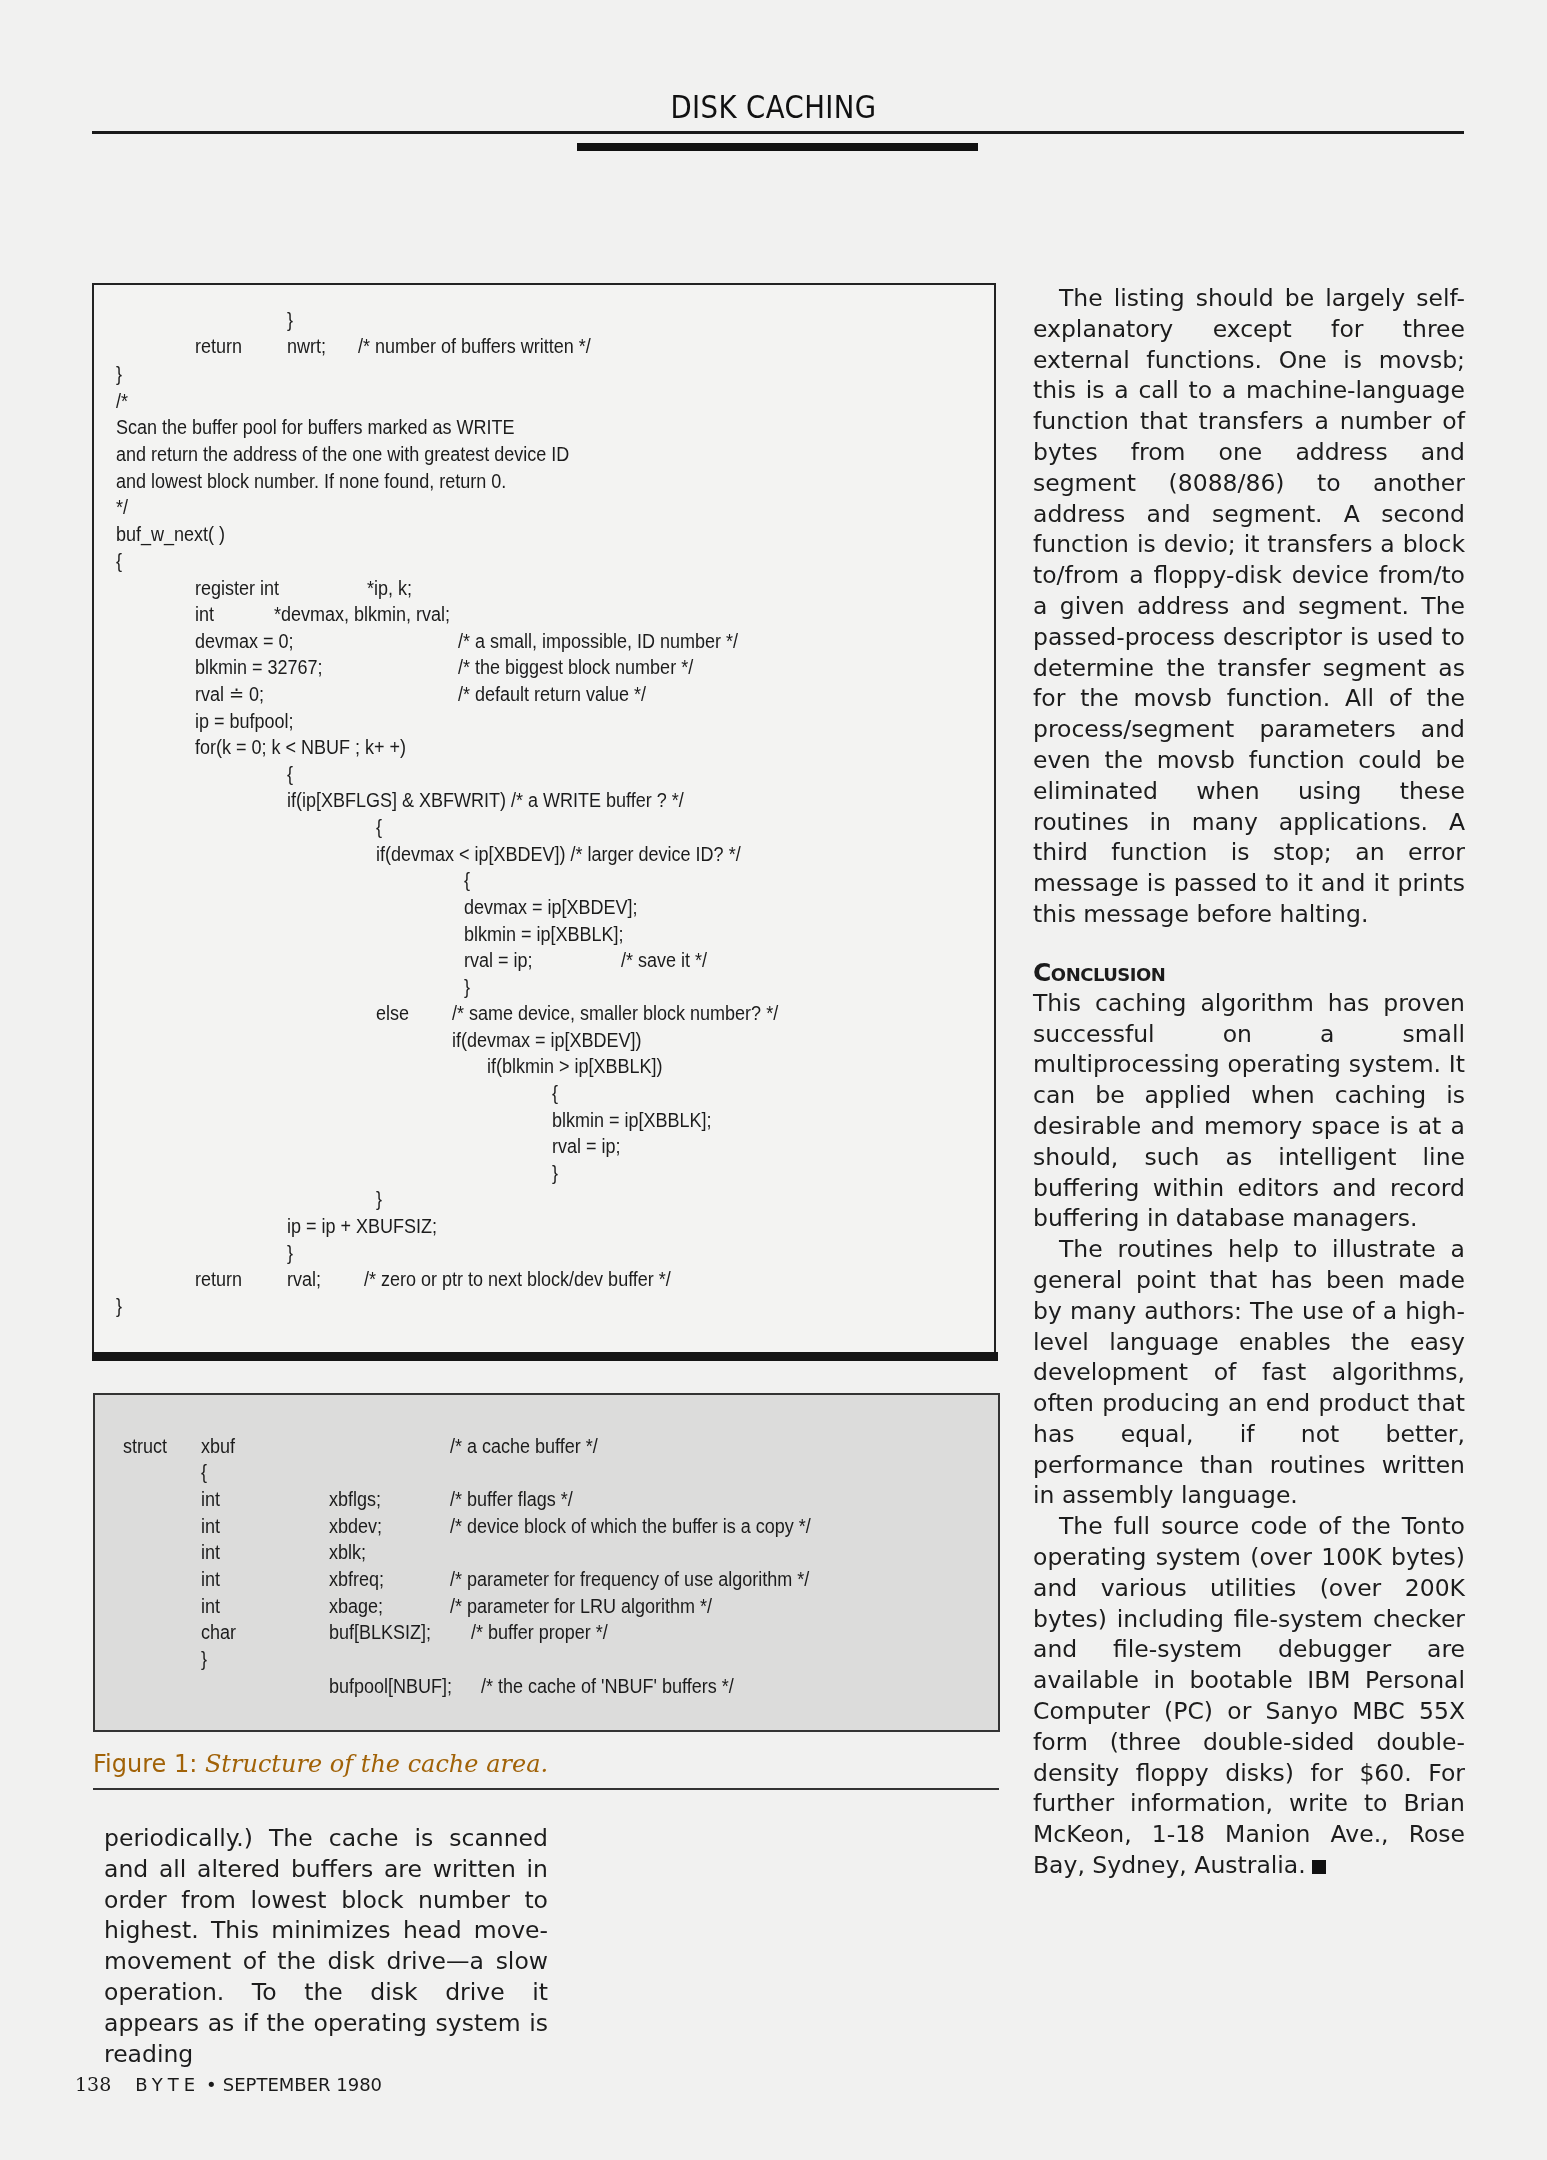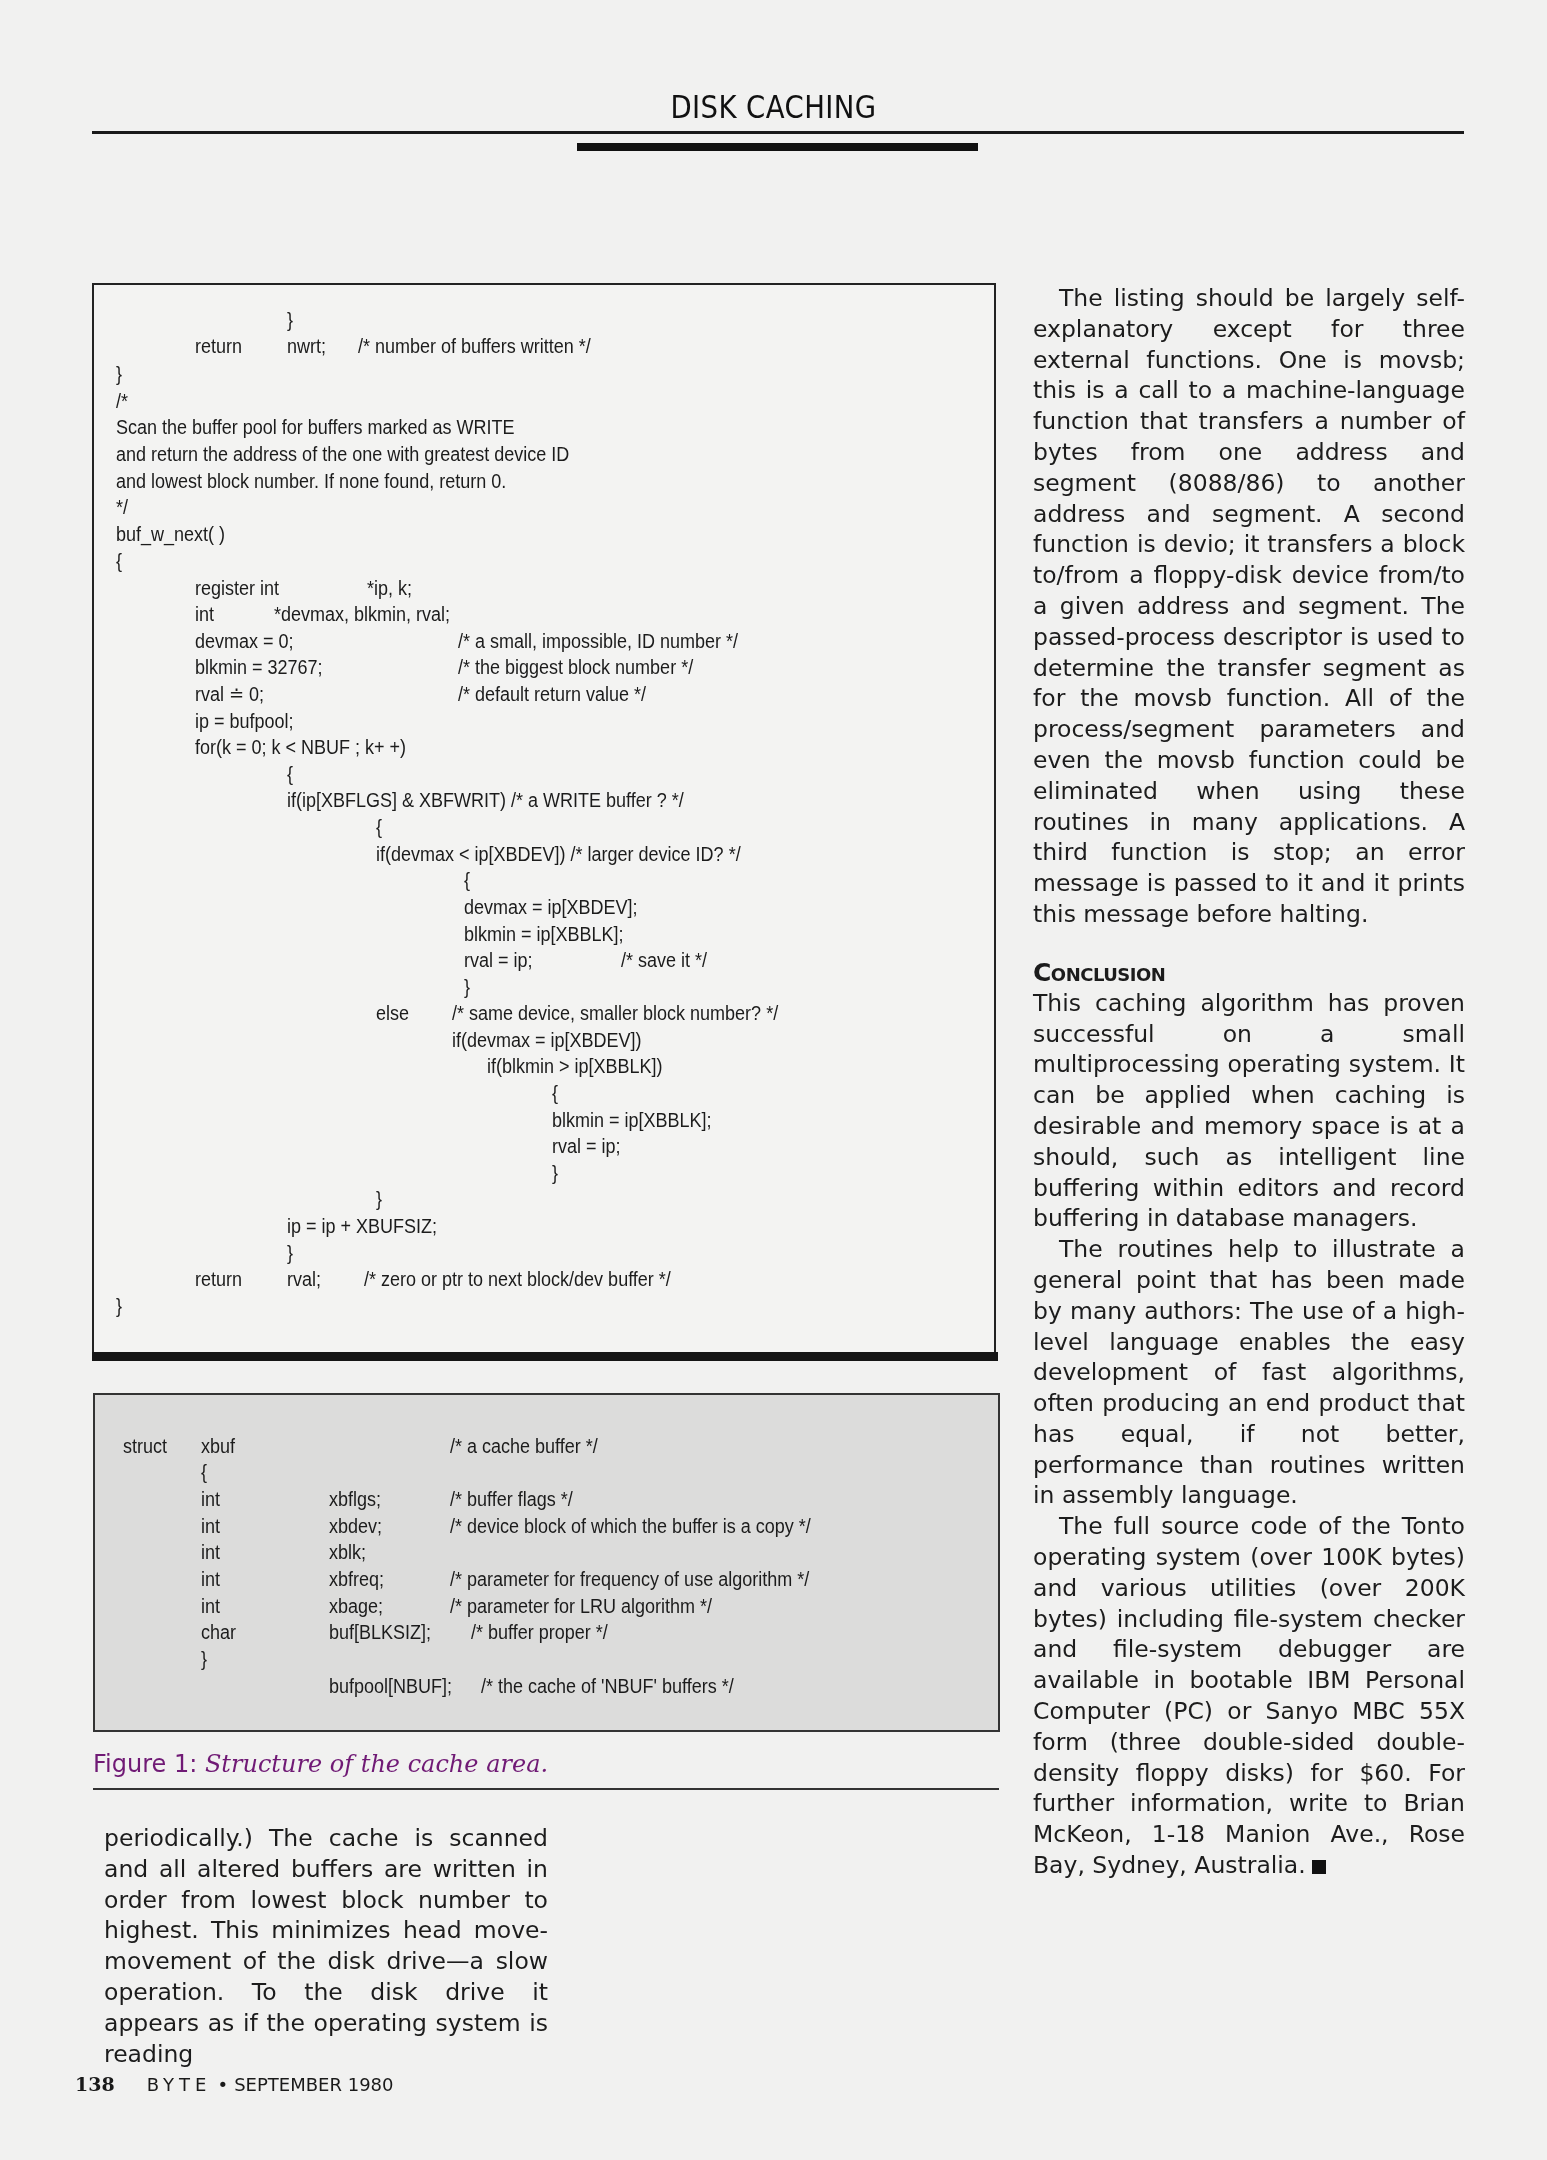--- a/index.html
+++ b/index.html
@@ -28,21 +28,21 @@
     color:#1c1c1c; white-space:pre; line-height:26.6px; transform-origin:left top;
     transform:scaleX(0.9);
   }
 
   
   #struct-box {
     left:93px; top:1393px; width:907px; height:339px; box-sizing:border-box;
     border:2px solid #333; background:#dcdcdb;
   }
   #figure-caption {
-    left:93px; top:1750px; font-family:"DejaVu Serif", serif; font-size:24px; color:#701a75;
+    left:93px; top:1750px; font-family:"DejaVu Serif", serif; font-size:24px; color:#a16207;
   }
   #figure-caption .label { font-family:"DejaVu Sans", sans-serif; }
   #figure-caption .text { font-style:italic; }
   #figure-rule { left:93px; top:1788px; width:906px; height:2px; background:#333; }
 
   
   .col {
     position:absolute; font-family:"DejaVu Sans", sans-serif; font-size:23.5px;
     line-height:30.8px; color:#1c1c1c; text-align:justify; hyphens:manual;
   }
@@ -51,21 +51,21 @@
   #col-left-1 { left:104px; top:1823px; width:444px; }
   #col-left-2 { left:563px; top:1823px; width:434px; }
   #col-right { left:1033px; top:283px; width:432px; }
   .section-heading {
     font-family:"DejaVu Sans", sans-serif; font-weight:bold; font-variant:small-caps;
     font-size:25px; margin-top:28px !important; line-height:30px; letter-spacing:-0.5px;
   }
   .end-mark { display:inline-block; width:14px; height:14px; background:#111; margin-left:6px; vertical-align:-1px; }
 
   #footer { left:75px; top:2073px; font-size:19px; color:#1a1a1a; font-family:"DejaVu Serif", serif; }
-  #footer .page { font-weight:bold; margin-right:26px; }
+  #footer .page { font-weight:normal; margin-right:18px; }
   #footer .mag { letter-spacing:5px; font-family:"DejaVu Sans", sans-serif; font-size:18px;text-align:right; }
   #footer .date { font-family:"DejaVu Sans", sans-serif; font-size:18px; }
 </style>
 </head>
 <body>
 
 <div class="abs" id="header-title">DISK CACHING</div>
 <div class="abs" id="header-rule"></div>
 <div class="abs" id="header-bar"></div>
 

